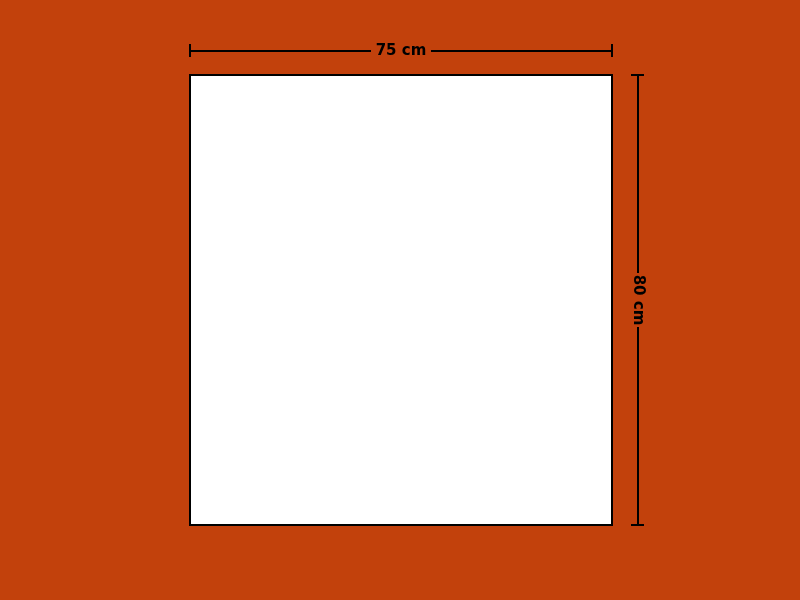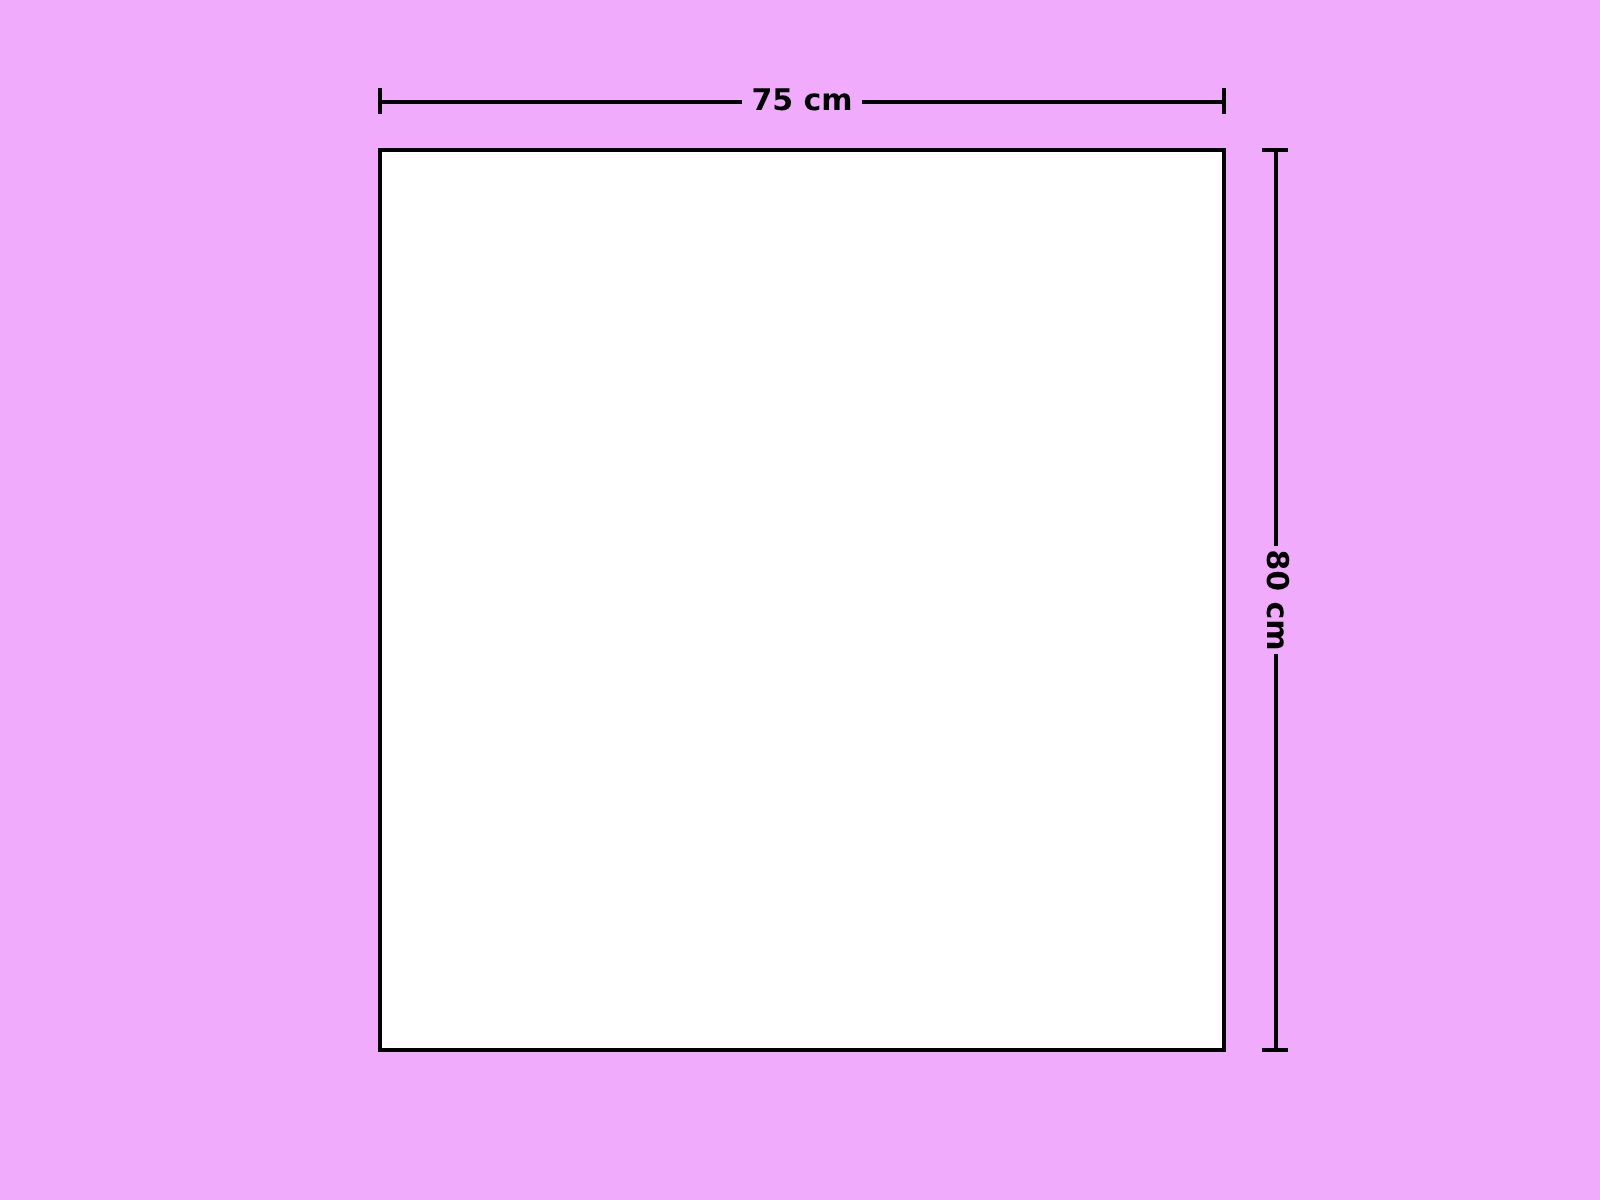--- a/index.html
+++ b/index.html
@@ -4,21 +4,21 @@
 <style>
   html, body {
     margin: 0;
     padding: 0;
     background: #ffffff;
   }
   .canvas {
     position: relative;
     width: 800px;
     height: 600px;
-    background: #f0abfc;
+    background: #c2410c;
     overflow: hidden;
     font-family: "DejaVu Sans", sans-serif;
   }
 
   
   .rect {
     position: absolute;
     left: 189px;
     top: 74px;
     width: 424px;

